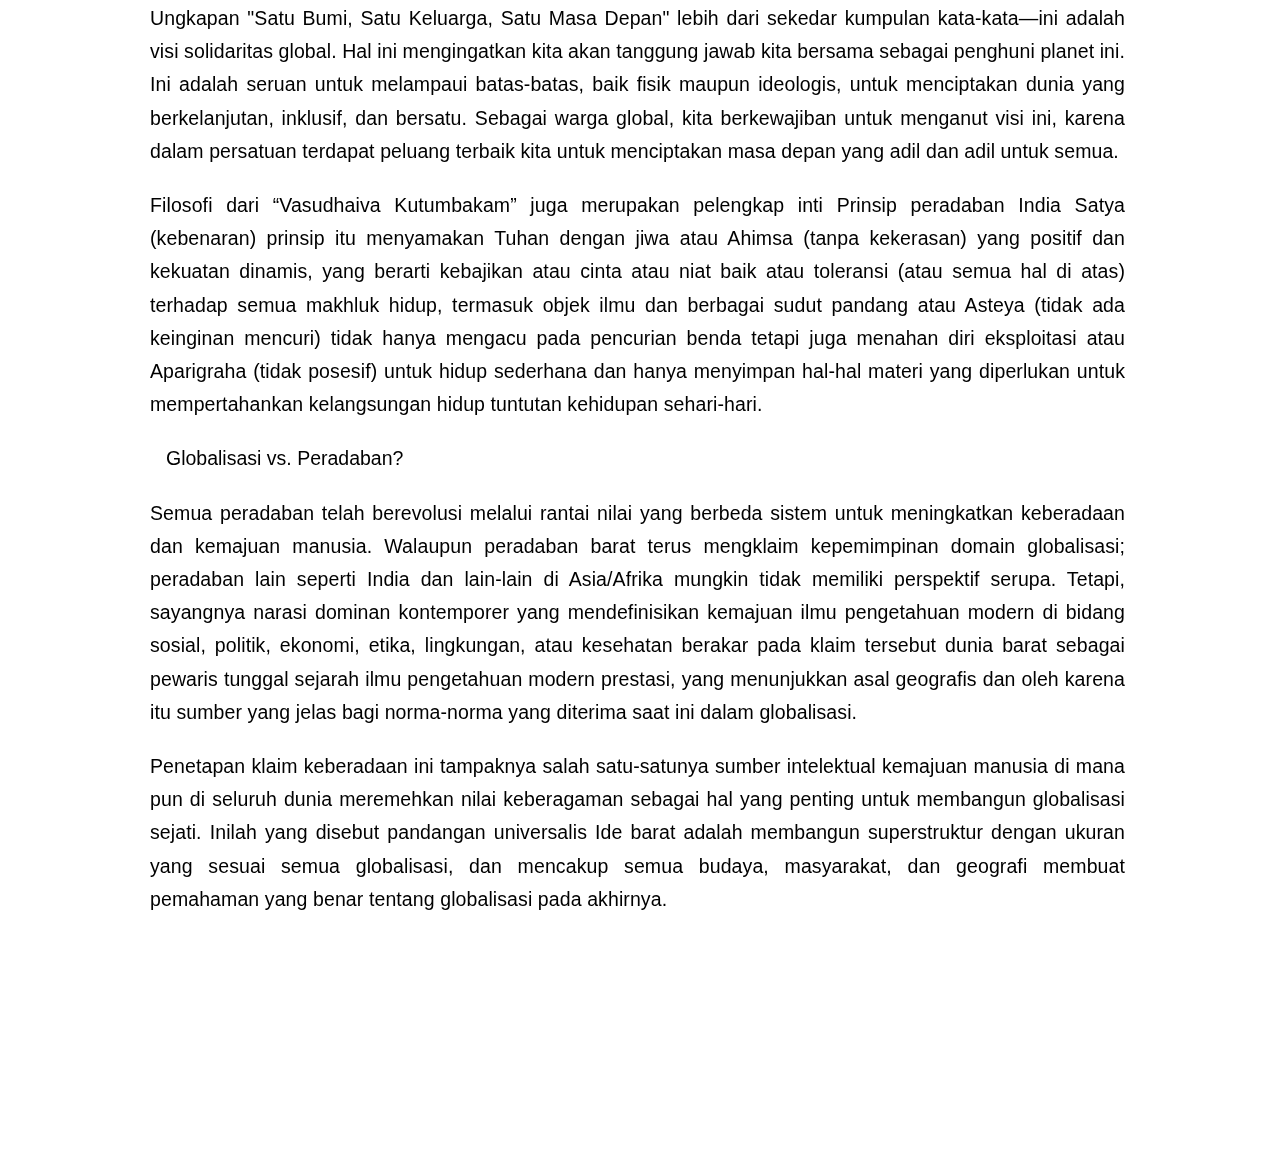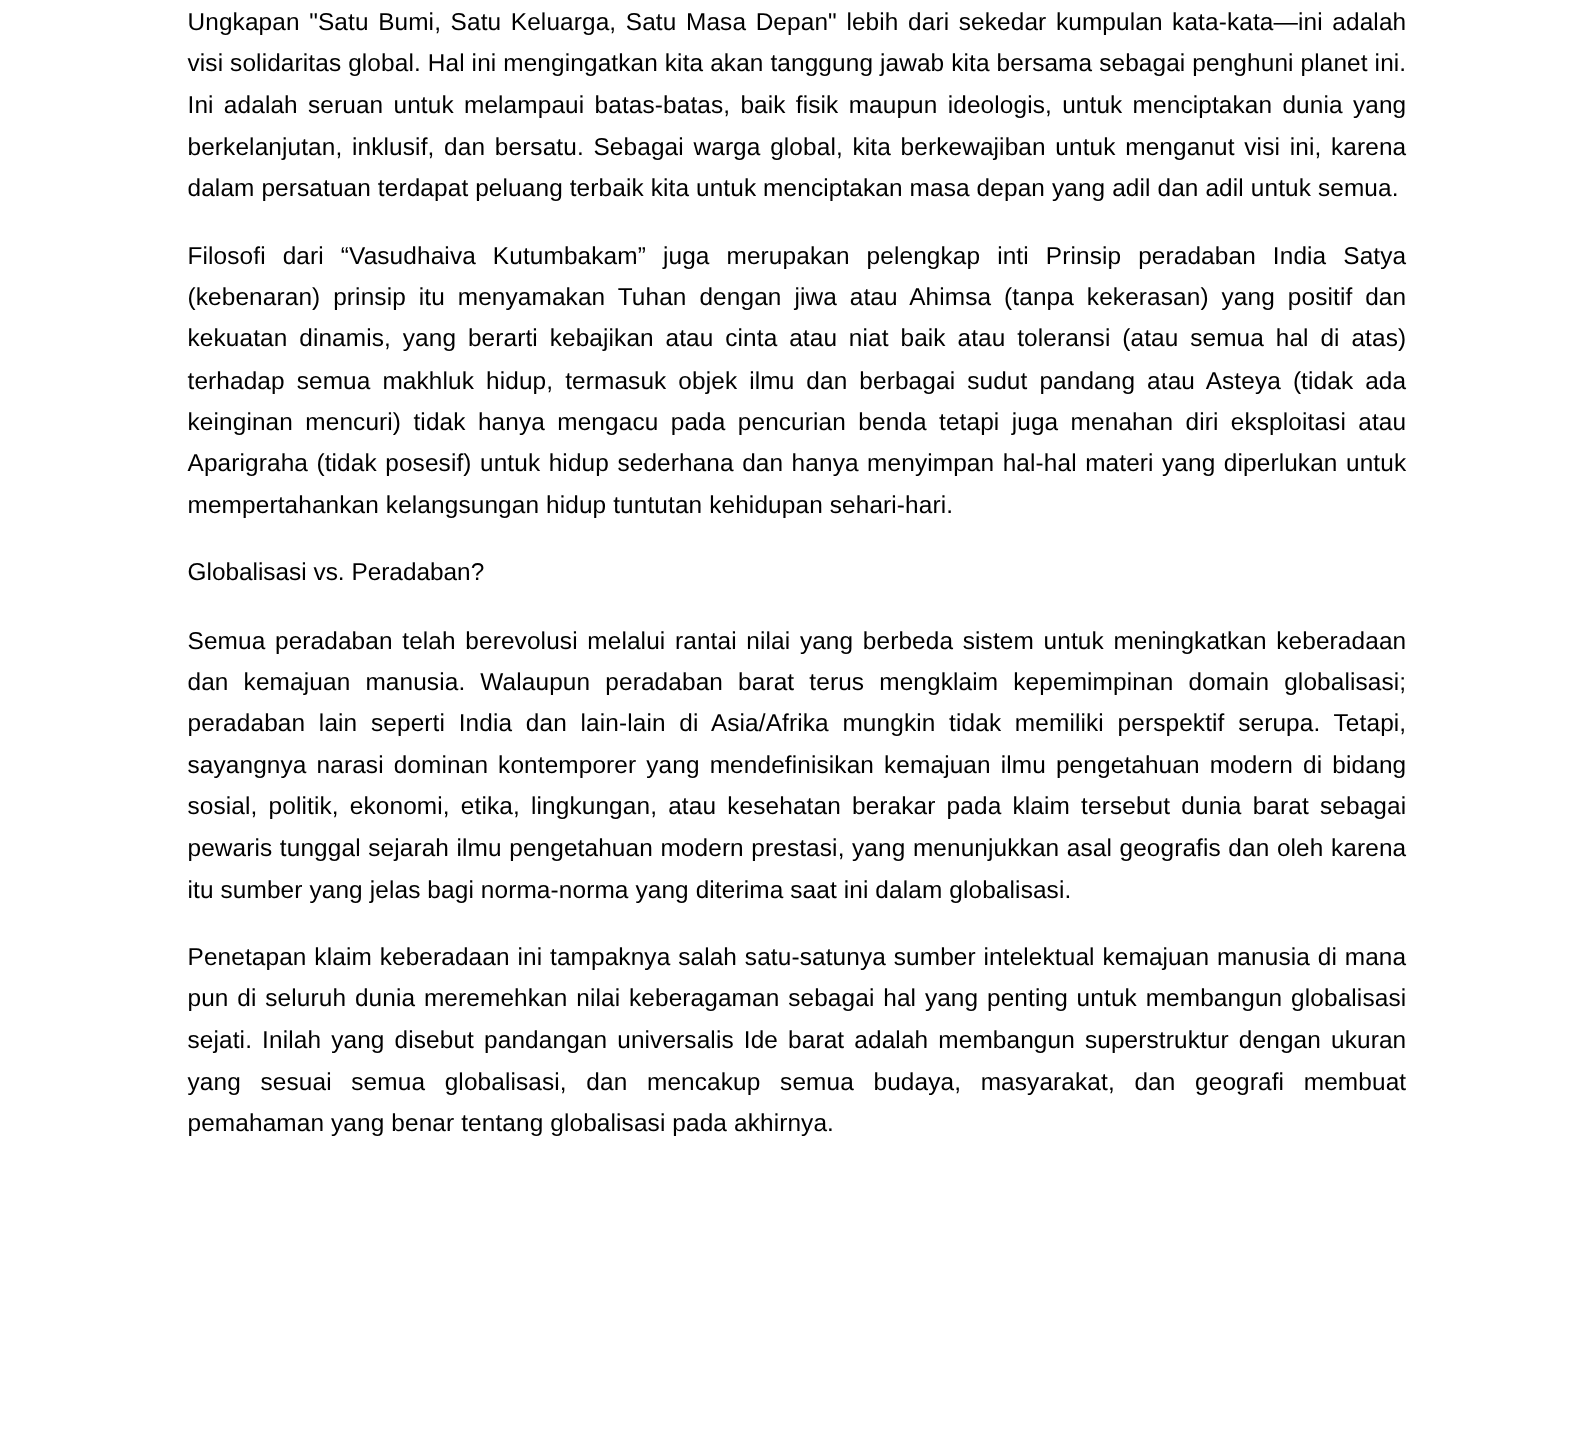--- a/index.html
+++ b/index.html
@@ -26,21 +26,21 @@
     font-size: 19.5px;
     line-height: 33.2px;
     text-align: justify;
     margin: 0 0 21px 0;
     letter-spacing: 0.1px;
   }
   .heading {
     font-size: 19.5px;
     line-height: 33.2px;
     text-align: left;
-    margin: 0 0 21px 0;
+    margin: 0 0 21px 16px;
     font-weight: normal;
   }
 </style>
 </head>
 <body>
 
 <div class="page">
   <div class="content">
     <p class="para">Ungkapan "Satu Bumi, Satu Keluarga, Satu Masa Depan" lebih dari sekedar kumpulan kata-kata—ini adalah visi solidaritas global. Hal ini mengingatkan kita akan tanggung jawab kita bersama sebagai penghuni planet ini. Ini adalah seruan untuk melampaui batas-batas, baik fisik maupun ideologis, untuk menciptakan dunia yang berkelanjutan, inklusif, dan bersatu. Sebagai warga global, kita berkewajiban untuk menganut visi ini, karena dalam persatuan terdapat peluang terbaik kita untuk menciptakan masa depan yang adil dan adil untuk semua.</p>
     <p class="para">Filosofi dari “Vasudhaiva Kutumbakam” juga merupakan pelengkap inti Prinsip peradaban India Satya (kebenaran) prinsip itu menyamakan Tuhan dengan jiwa atau Ahimsa (tanpa kekerasan) yang positif dan kekuatan dinamis, yang berarti kebajikan atau cinta atau niat baik atau toleransi (atau semua hal di atas) terhadap semua makhluk hidup, termasuk objek ilmu dan berbagai sudut pandang atau Asteya (tidak ada keinginan mencuri) tidak hanya mengacu pada pencurian benda tetapi juga menahan diri eksploitasi atau Aparigraha (tidak posesif) untuk hidup sederhana dan hanya menyimpan hal-hal materi yang diperlukan untuk mempertahankan kelangsungan hidup tuntutan kehidupan sehari-hari.</p>

